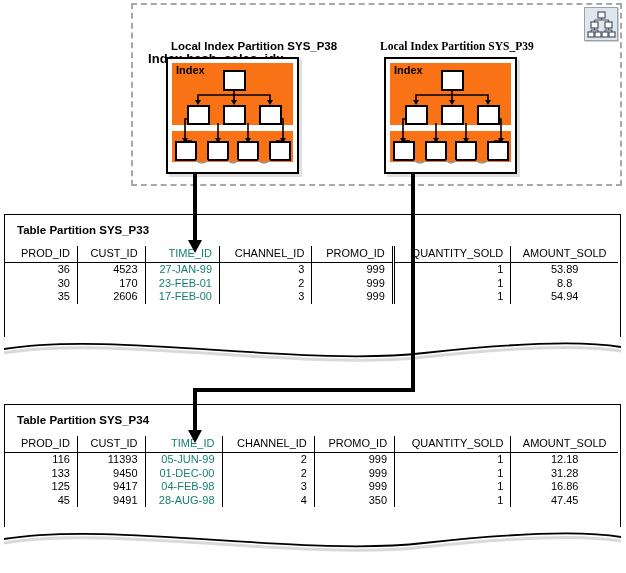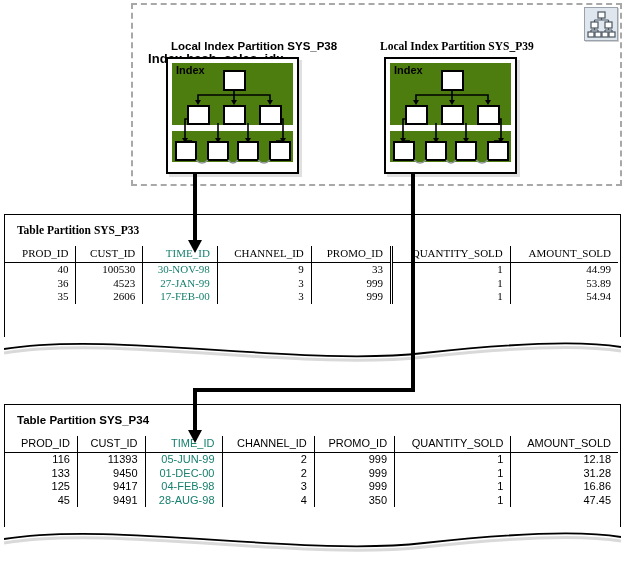--- a/index.html
+++ b/index.html
@@ -39,40 +39,40 @@
   .index-box{
     width:133px;height:117px;
     border:2px solid #000;background:#ffffff;
     box-shadow:3px 3px 0 rgba(0,0,0,.12);
     box-sizing:border-box;
   }
   #index-box-p38{left:166px;top:57px;}
   #index-box-p39{left:384px;top:57px;}
   .index-inner{
     position:absolute;left:4px;top:4px;right:4px;bottom:10px;
-    background:#4d7c0f;
+    background:#f97316;
   }
   .index-band{ 
     position:absolute;left:0;right:0;top:62px;height:6px;background:#fff;
   }
   .index-word{
     position:absolute;left:4px;top:1px;font-size:11px;font-weight:bold;
     color:#000;z-index:5;
   }
   .index-svg{position:absolute;left:0;top:0;}
 
   
   .table-box{
     left:4px;width:617px;
     border:1.6px solid #000;
     border-bottom:none;
     background:#fff;
     box-sizing:border-box;
   }
-  #table-p33{top:214px;height:131px;font-family:Liberation Serif, serif;}
+  #table-p33{top:214px;height:131px;}
   #table-p34{top:404px;height:131px;}
 
   .tbl-title{
     position:absolute;left:12px;top:9px;
     font-size:11.5px;font-weight:bold;white-space:nowrap;
   }
 
   table.grid{
     position:absolute;left:0px;top:31px;width:613px;
     border-collapse:collapse;font-size:11px;
@@ -83,21 +83,21 @@
     border-bottom:1.4px solid #000;
     border-right:1px solid #000;
     white-space:nowrap;
     vertical-align:bottom;
   }
   table.grid td{
     text-align:right;padding:0px 7px;
     border-right:1px solid #000;
     white-space:nowrap;line-height:13.5px;
   }
-  table.grid th:last-child,table.grid td:last-child{border-right:none;}
+  table.grid th:last-child,table.grid td:last-child{border-right:none;text-align:center;}
   table.grid th.first,table.grid td.first{padding-left:10px;text-align:right;}
   .teal{color:#17806f;}
   
   table.grid th.dbl,table.grid td.dbl{border-right:3px double #000;}
 
   
   .wave{position:absolute;left:4px;width:617px;height:34px;}
 </style>
 </head>
 <body>
@@ -217,36 +217,36 @@
         <th>CUST_ID</th>
         <th class="teal">TIME_ID</th>
         <th>CHANNEL_ID</th>
         <th class="dbl">PROMO_ID</th>
         <th>QUANTITY_SOLD</th>
         <th>AMOUNT_SOLD</th>
       </tr>
     </thead>
     <tbody>
       <tr>
-          <td class="first">40</td>
-          <td>100530</td>
-          <td class="teal">30-NOV-98</td>
-          <td>9</td>
-          <td class="dbl">33</td>
-          <td>1</td>
-          <td>44.99</td>
-        </tr>
-      <tr>
           <td class="first">36</td>
           <td>4523</td>
           <td class="teal">27-JAN-99</td>
           <td>3</td>
           <td class="dbl">999</td>
           <td>1</td>
           <td>53.89</td>
+        </tr>
+      <tr>
+          <td class="first">30</td>
+          <td>170</td>
+          <td class="teal">23-FEB-01</td>
+          <td>2</td>
+          <td class="dbl">999</td>
+          <td>1</td>
+          <td>8.8</td>
         </tr>
       <tr>
           <td class="first">35</td>
           <td>2606</td>
           <td class="teal">17-FEB-00</td>
           <td>3</td>
           <td class="dbl">999</td>
           <td>1</td>
           <td>54.94</td>
         </tr>

